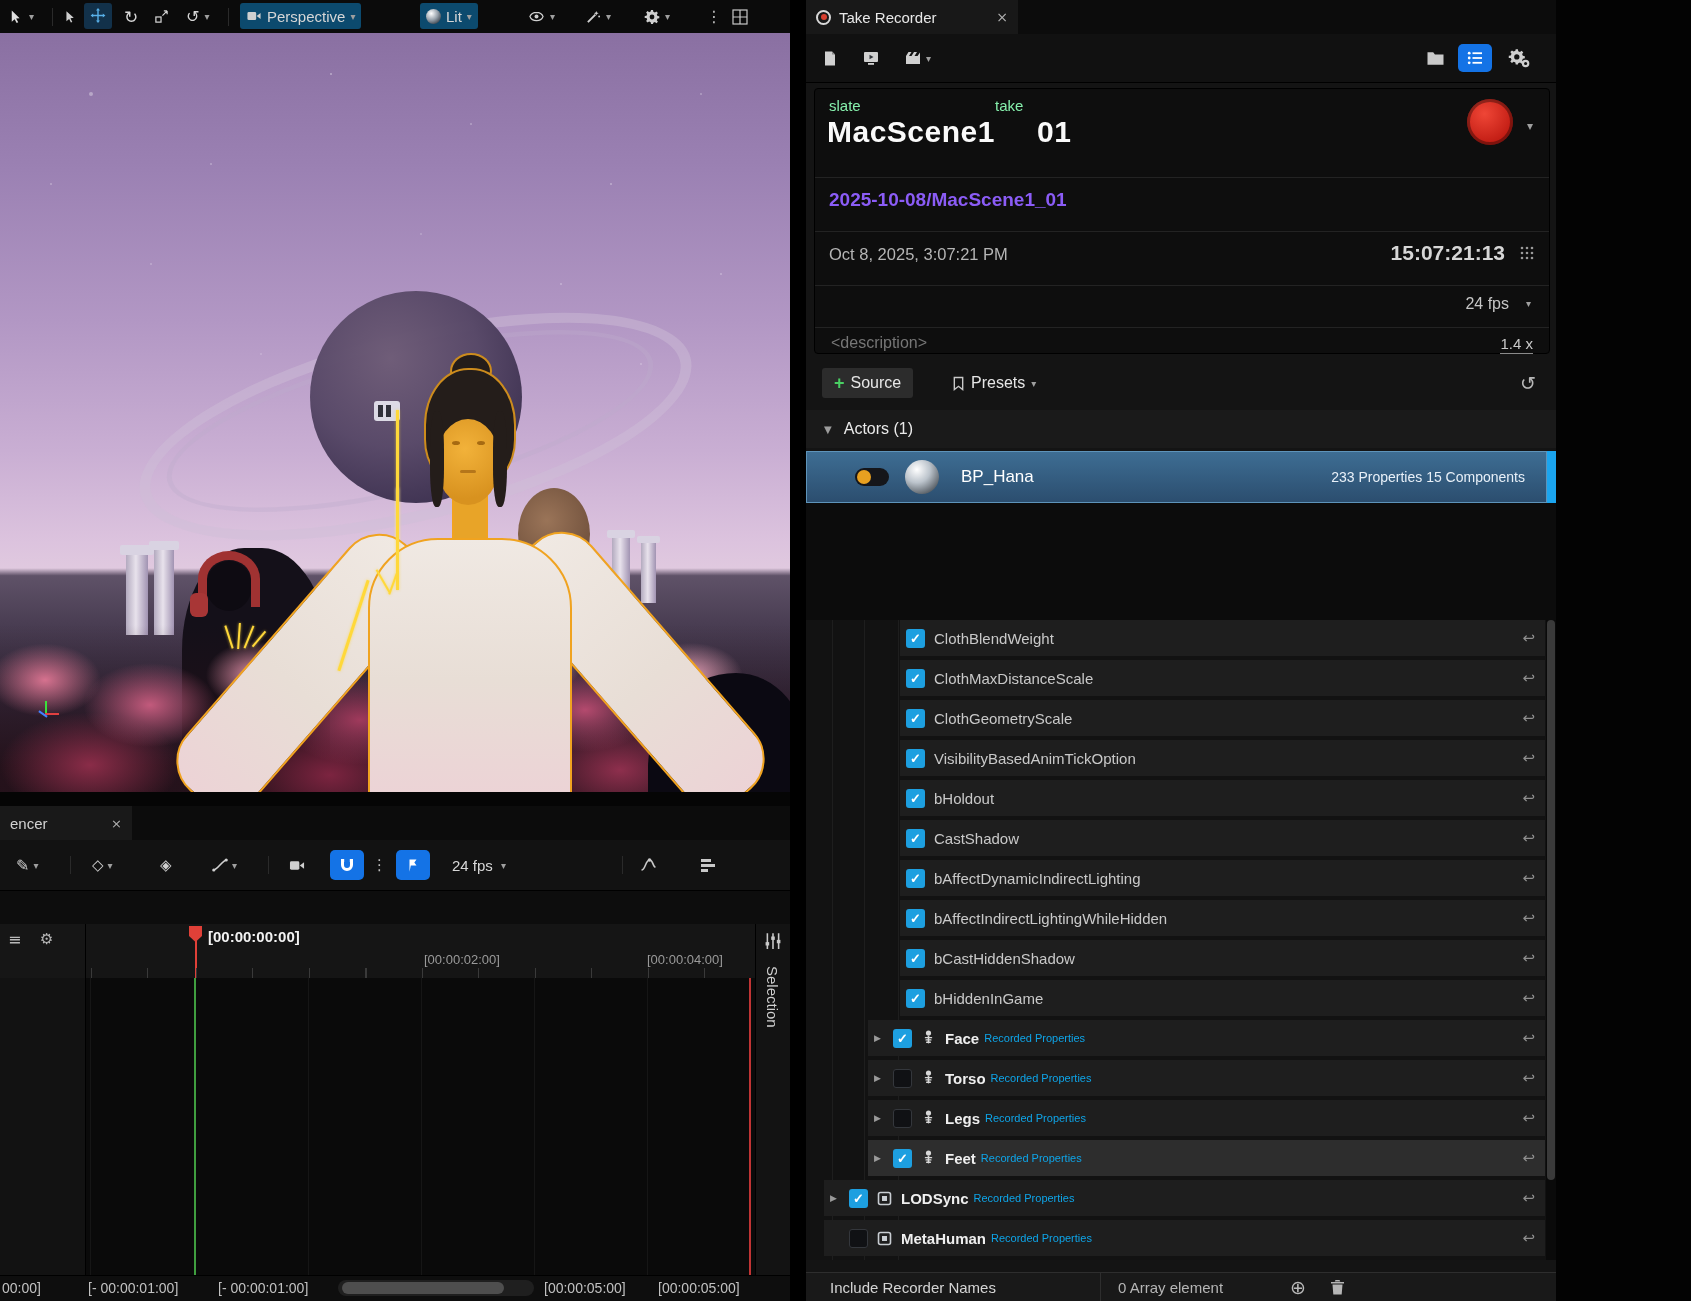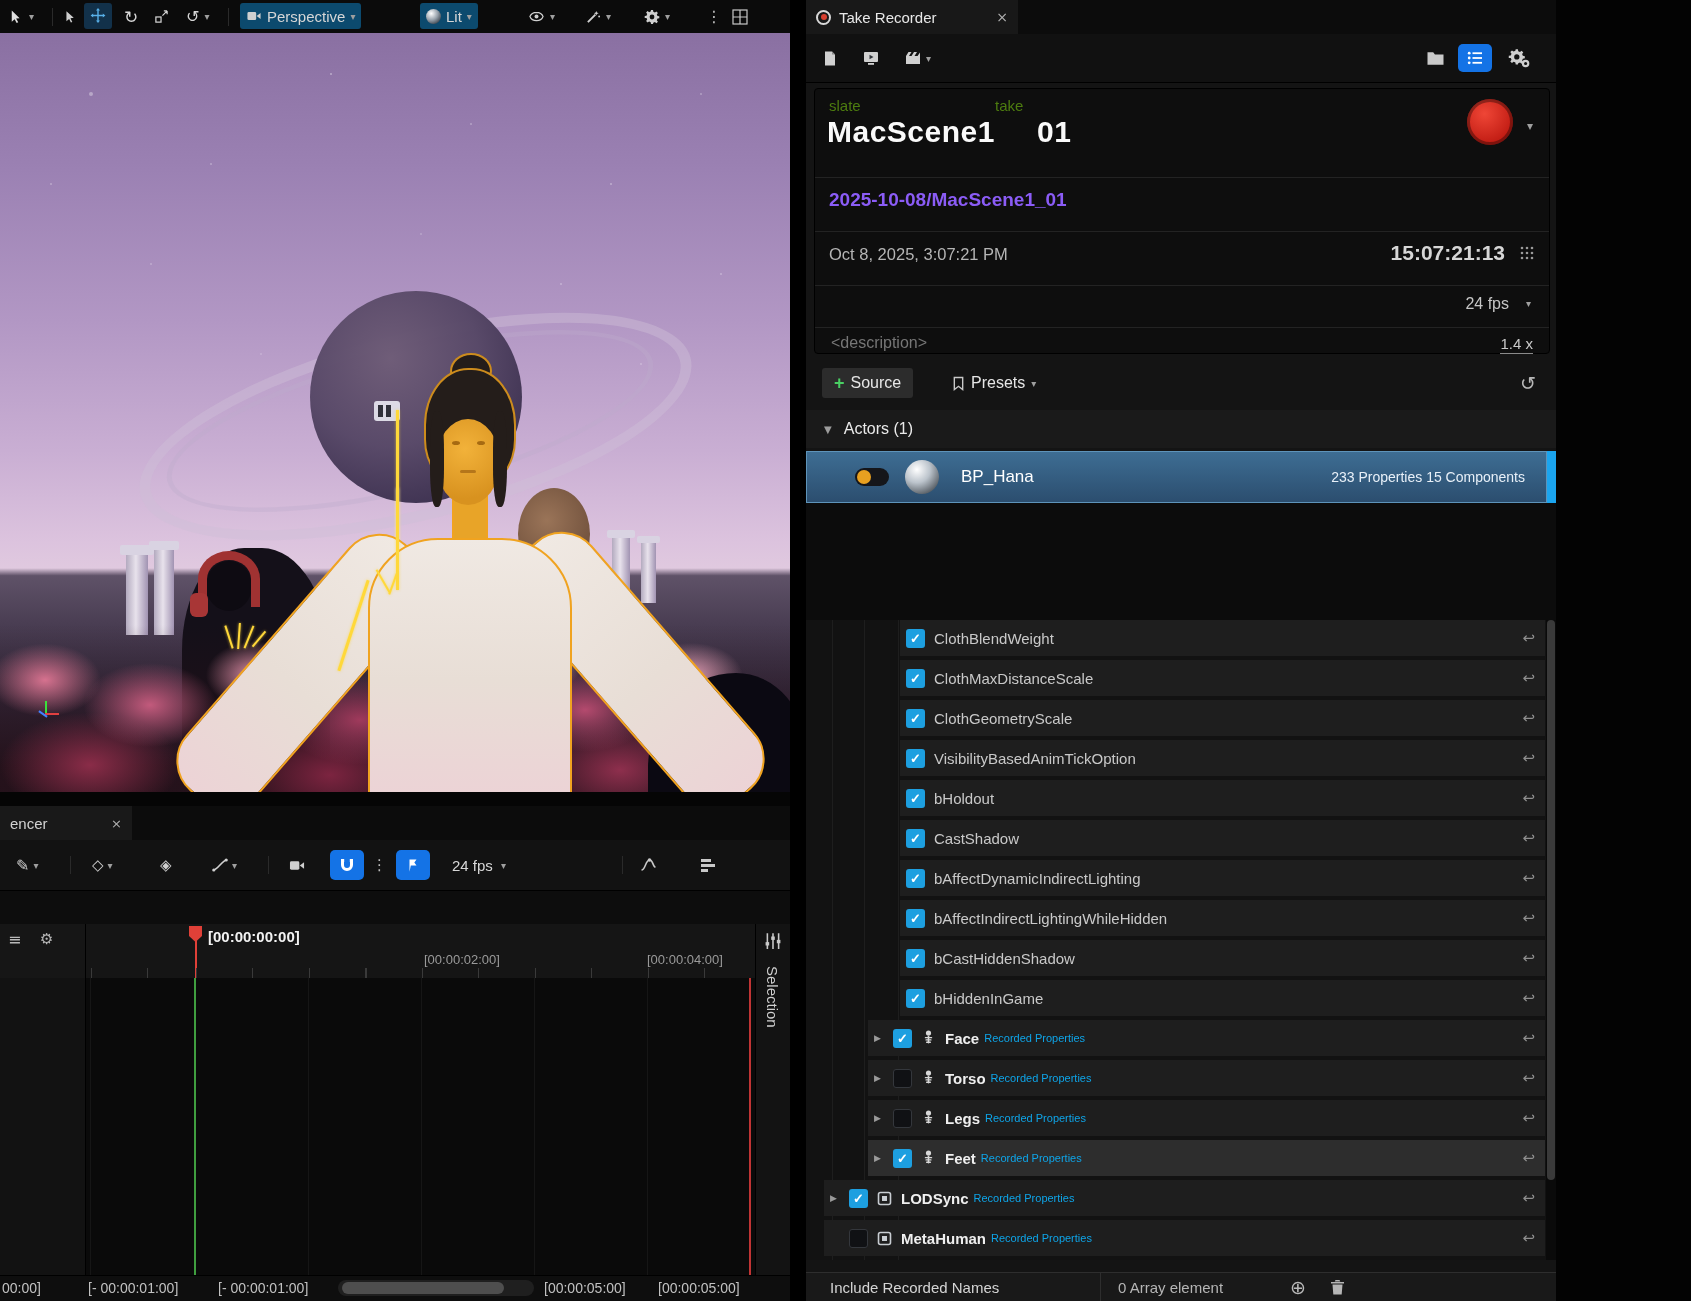--- a/index.html
+++ b/index.html
@@ -62,21 +62,21 @@
   .vtext{writing-mode:vertical-rl;color:#cfcfcf;font-size:15px;}
   .seq-bottom{left:0;top:483px;width:790px;height:26px;background:#0e0e0e;border-top:1px solid #000;color:#c2c2c2;font-size:14px;}
   .seq-bottom span{position:absolute;top:4px;}
   
   .right-panel{left:806px;top:0;width:750px;height:1301px;background:#141414;overflow:hidden;}
   .tr-tabs{left:0;top:0;width:750px;height:34px;background:#0c0c0c;border-bottom:1px solid #000;}
   .tr-tab{left:0;top:0;width:212px;height:34px;background:#181818;display:flex;align-items:center;gap:8px;padding:0 10px;box-sizing:border-box;color:#e8e8e8;font-size:15px;}
   .tr-toolbar{left:0;top:34px;width:750px;height:48px;background:#111;border-bottom:1px solid #000;}
   .tr-toolbar .item{position:absolute;top:0;height:48px;display:flex;align-items:center;gap:4px;}
   .slate-panel{left:8px;top:88px;width:734px;height:264px;background:#0e0e0e;border:1px solid #000;border-radius:4px;}
-  .slabel{color:#4d7c0f;font-size:15px;}
+  .slabel{color:#86efac;font-size:15px;}
   .bigval{color:#fafafa;font-size:30px;font-weight:600;letter-spacing:.5px;}
   .divider{left:0;width:734px;height:1px;background:#232323;}
   .record-btn{left:652px;top:10px;width:46px;height:46px;border-radius:50%;background:radial-gradient(circle at 38% 32%,#ef4636,var(--record_red,#c21d14) 70%);box-shadow:inset 0 0 0 3px rgba(0,0,0,.35);}
   .src-btn{position:absolute;display:flex;align-items:center;gap:6px;height:30px;border-radius:3px;padding:0 12px;color:#e6e6e6;font-size:16px;}
   .actors-header{left:0;top:410px;width:750px;height:38px;background:#1a1a1a;display:flex;align-items:center;gap:12px;padding-left:18px;box-sizing:border-box;}
   .actor-row{left:0;top:451px;width:741px;height:52px;background:linear-gradient(180deg,#3e6e94,#2b4d6e);box-shadow:inset 0 0 0 1px #5e94ba;display:flex;align-items:center;}
   .toggle{width:34px;height:18px;border-radius:9px;background:#15161a;position:relative;}
   .toggle .knob{position:absolute;left:2px;top:2px;width:14px;height:14px;border-radius:50%;background:#e8a020;}
   .ball{width:34px;height:34px;border-radius:50%;background:radial-gradient(circle at 35% 28%,#fff,#bcc4cc 40%,#5a6168 78%,#2e3338);}
   .props-area{left:0;top:620px;width:750px;height:640px;background:#121212;}
@@ -639,21 +639,21 @@
             <span class="psuffix">Recorded Properties</span>
             <span class="revert g">↩</span>
           </div>
         </div>
       <div class="abs" style="left:740px;top:0;width:10px;height:640px;background:#0a0a0a">
         <div class="abs" style="left:1px;top:0;width:8px;height:560px;background:#3a3a3a;border-radius:4px"></div>
       </div>
     </div>
 
     <div class="abs tr-footer">
-      <span class="abs" style="left:24px;top:6px">Include Recorded Names</span>
+      <span class="abs" style="left:24px;top:6px">Include Recorder Names</span>
       <div class="abs" style="left:294px;top:0;width:1px;height:29px;background:#2e2e2e"></div>
       <span class="abs" style="left:312px;top:6px;color:#b5b5b5">0 Array element</span>
       <span class="abs g" style="left:484px;top:3px;font-size:19px;color:#b8b8b8"><span>⊕</span></span>
       <span class="abs" style="left:524px;top:6px">
         <svg width="15" height="16" viewBox="0 0 15 16">
             <path fill="#b5b5b5" d="M1 3 h13 v1.5 H1 Z M5.5 1 h4 l.8 1.5 h-5.6 Z M2.5 5.5 h10 L11.7 15.5 H3.3 Z"></path>
           </svg>
       </span>
     </div>
   </div>

